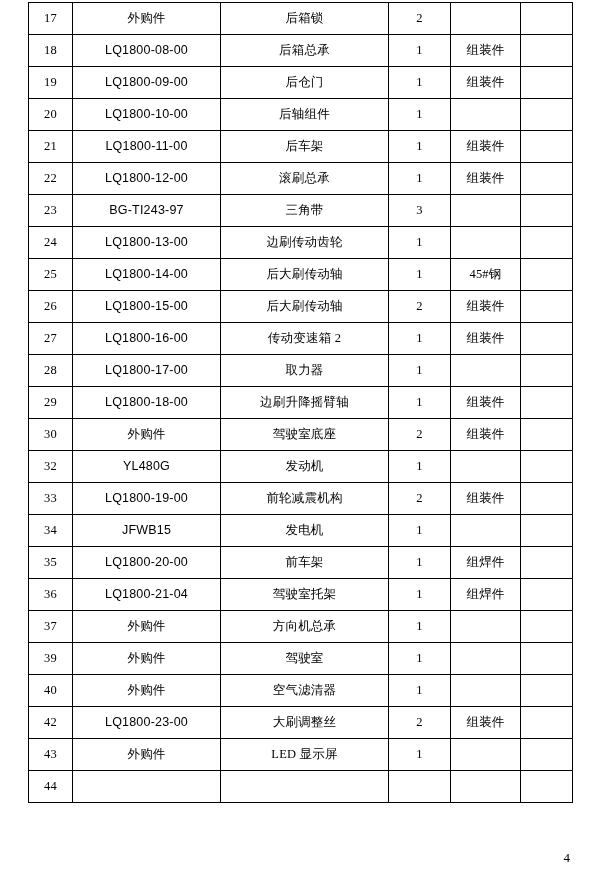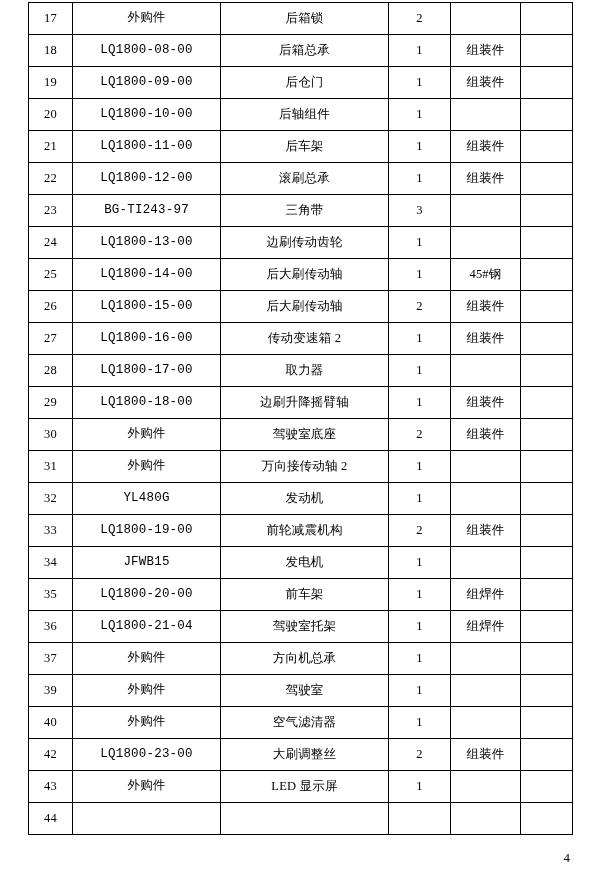--- a/index.html
+++ b/index.html
@@ -39,21 +39,21 @@
     border: 1px solid #000000;
     height: 31px;
     font-size: 12.5px;
     text-align: center;
     vertical-align: middle;
     padding: 0 2px;
     line-height: 1.1;
     letter-spacing: 0.2px;
   }
   td.code-cell {
-    font-family: Liberation Mono, monospace;
+    font-family: Liberation Sans, sans-serif;
     letter-spacing: 0.4px;
   }
   td.name-cell {
     letter-spacing: 1.2px;
   }
   td.note-cell {
     letter-spacing: 0.6px;
     margin-left: 38px;
   }
   .page-number {
@@ -184,28 +184,20 @@
         </tr>
         <tr>
           <td class="no-cell">30</td>
           <td class="code-cell">外购件</td>
           <td class="name-cell">驾驶室底座</td>
           <td class="qty-cell">2</td>
           <td class="note-cell">组装件</td>
           <td class="extra-cell"></td>
         </tr>
         <tr>
-          <td class="no-cell">31</td>
-          <td class="code-cell">外购件</td>
-          <td class="name-cell">万向接传动轴 2</td>
-          <td class="qty-cell">1</td>
-          <td class="note-cell"></td>
-          <td class="extra-cell"></td>
-        </tr>
-        <tr>
           <td class="no-cell">32</td>
           <td class="code-cell">YL480G</td>
           <td class="name-cell">发动机</td>
           <td class="qty-cell">1</td>
           <td class="note-cell"></td>
           <td class="extra-cell"></td>
         </tr>
         <tr>
           <td class="no-cell">33</td>
           <td class="code-cell">LQ1800-19-00</td>

